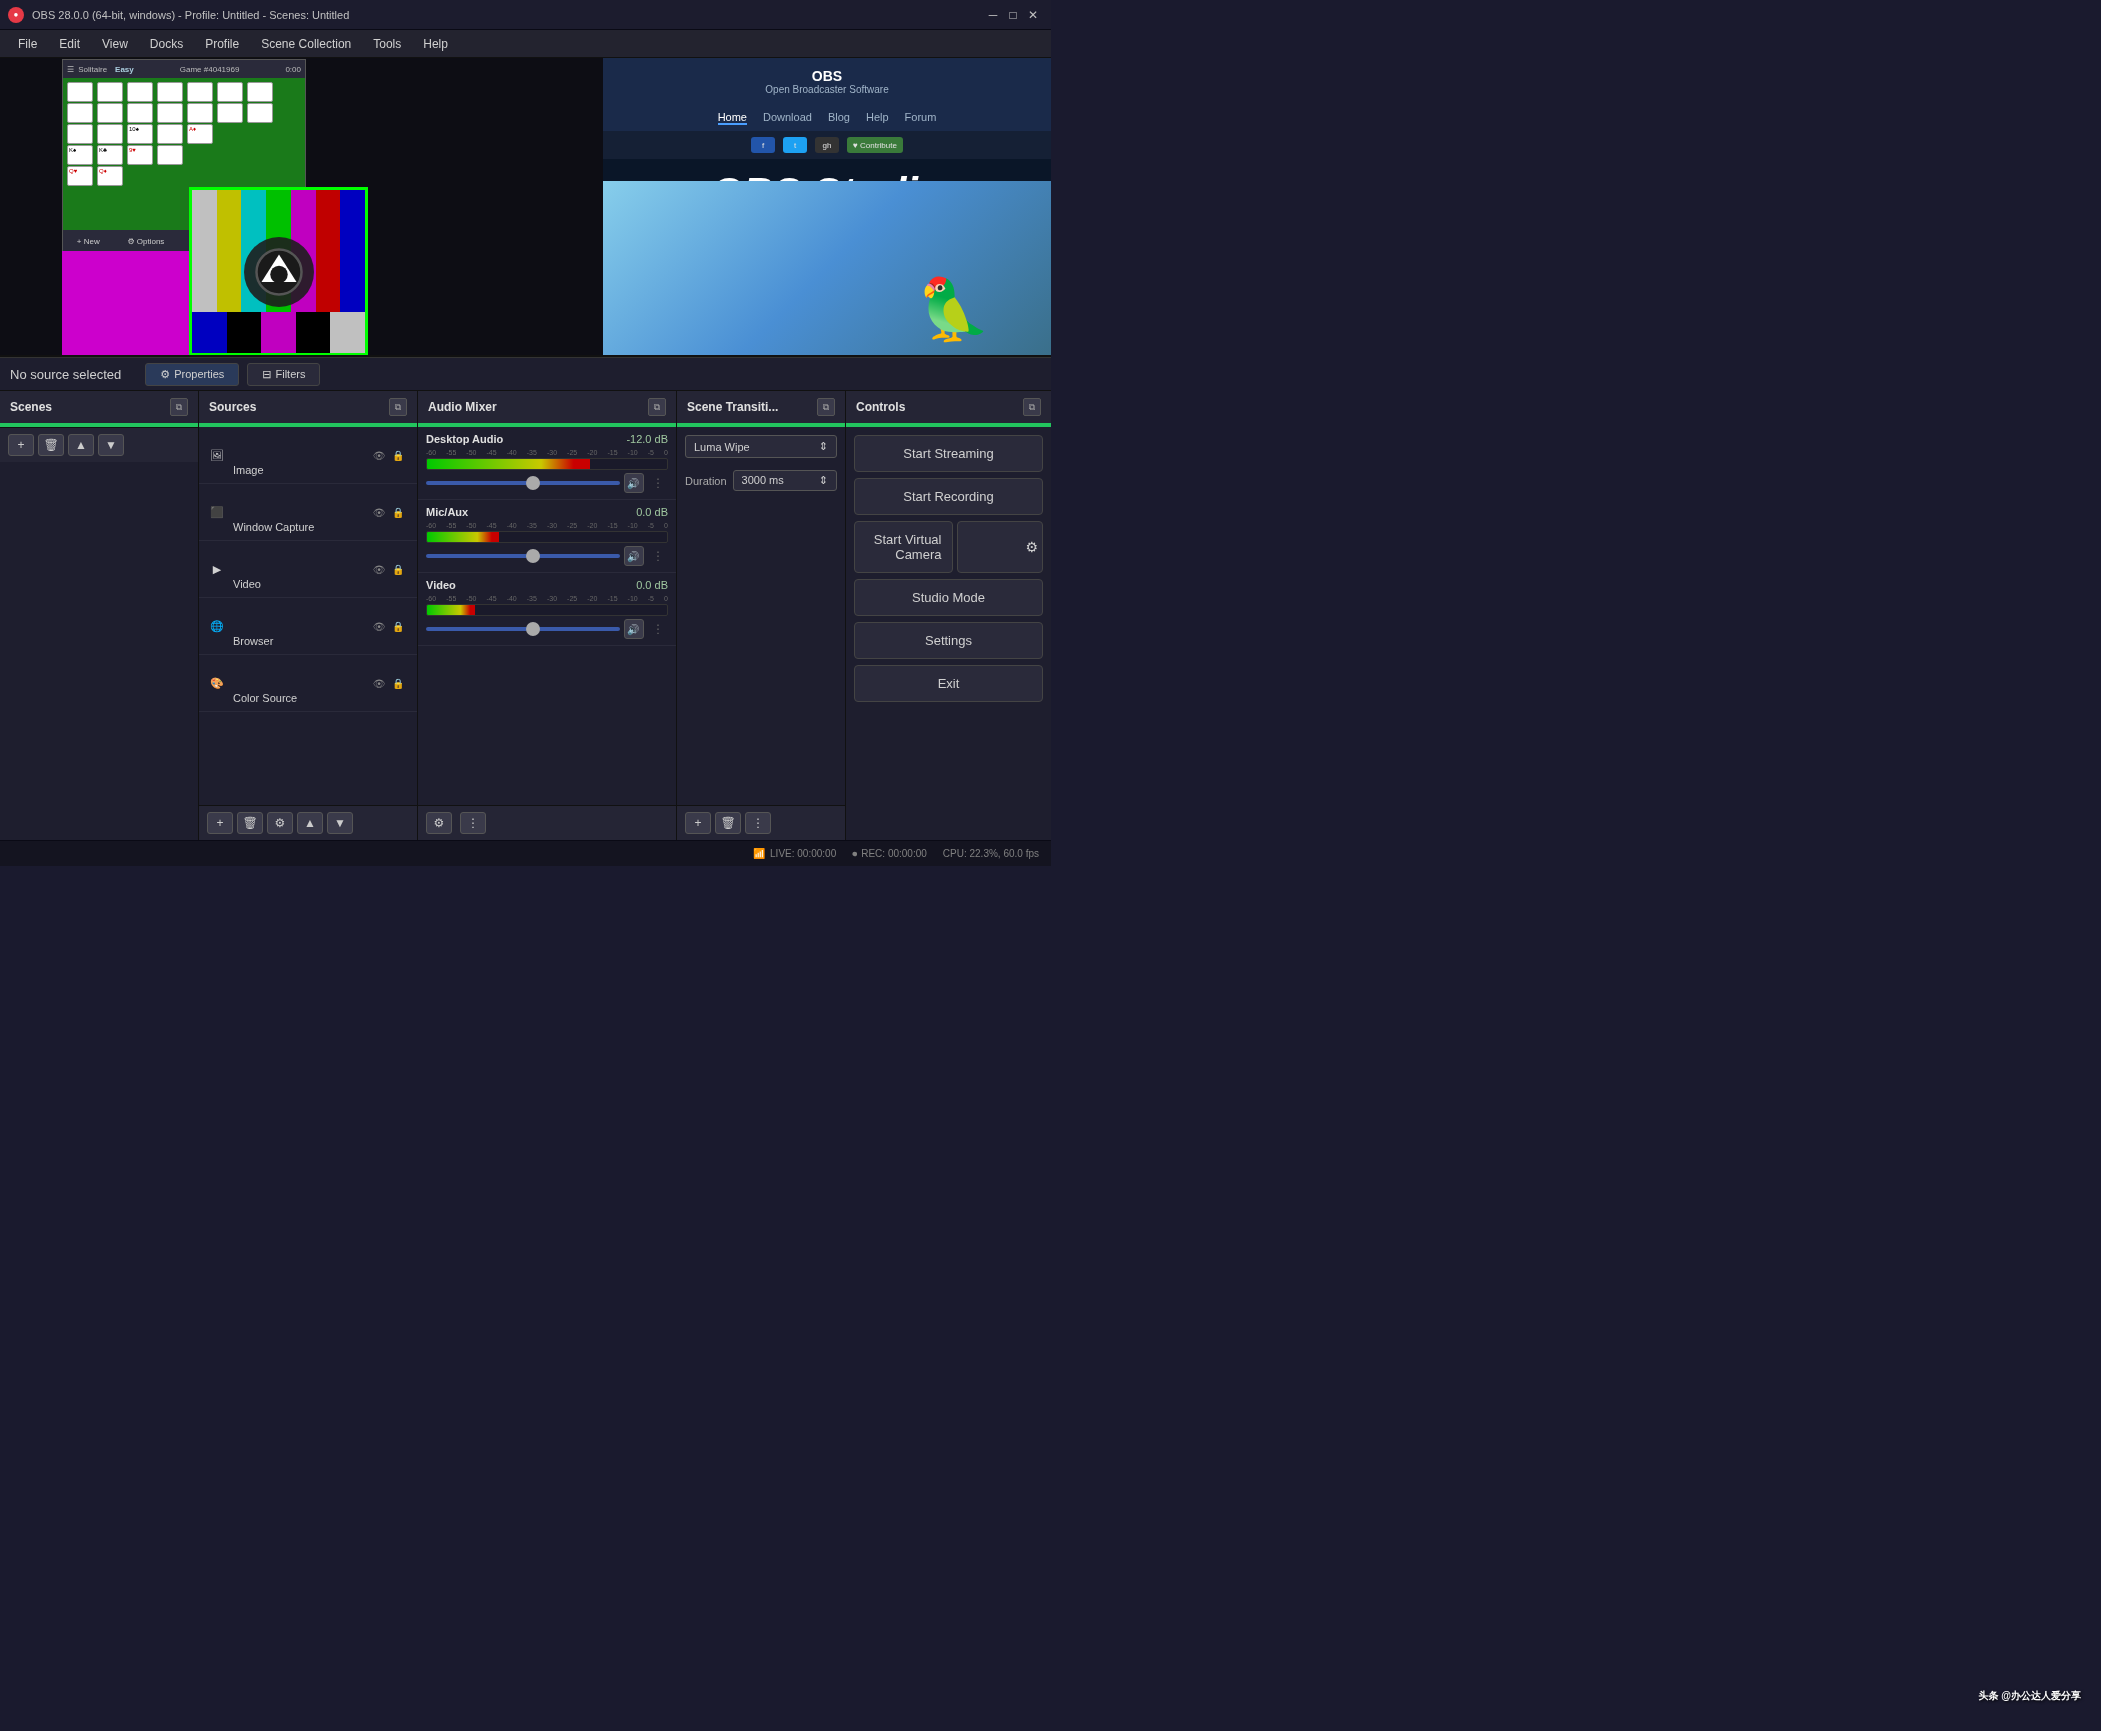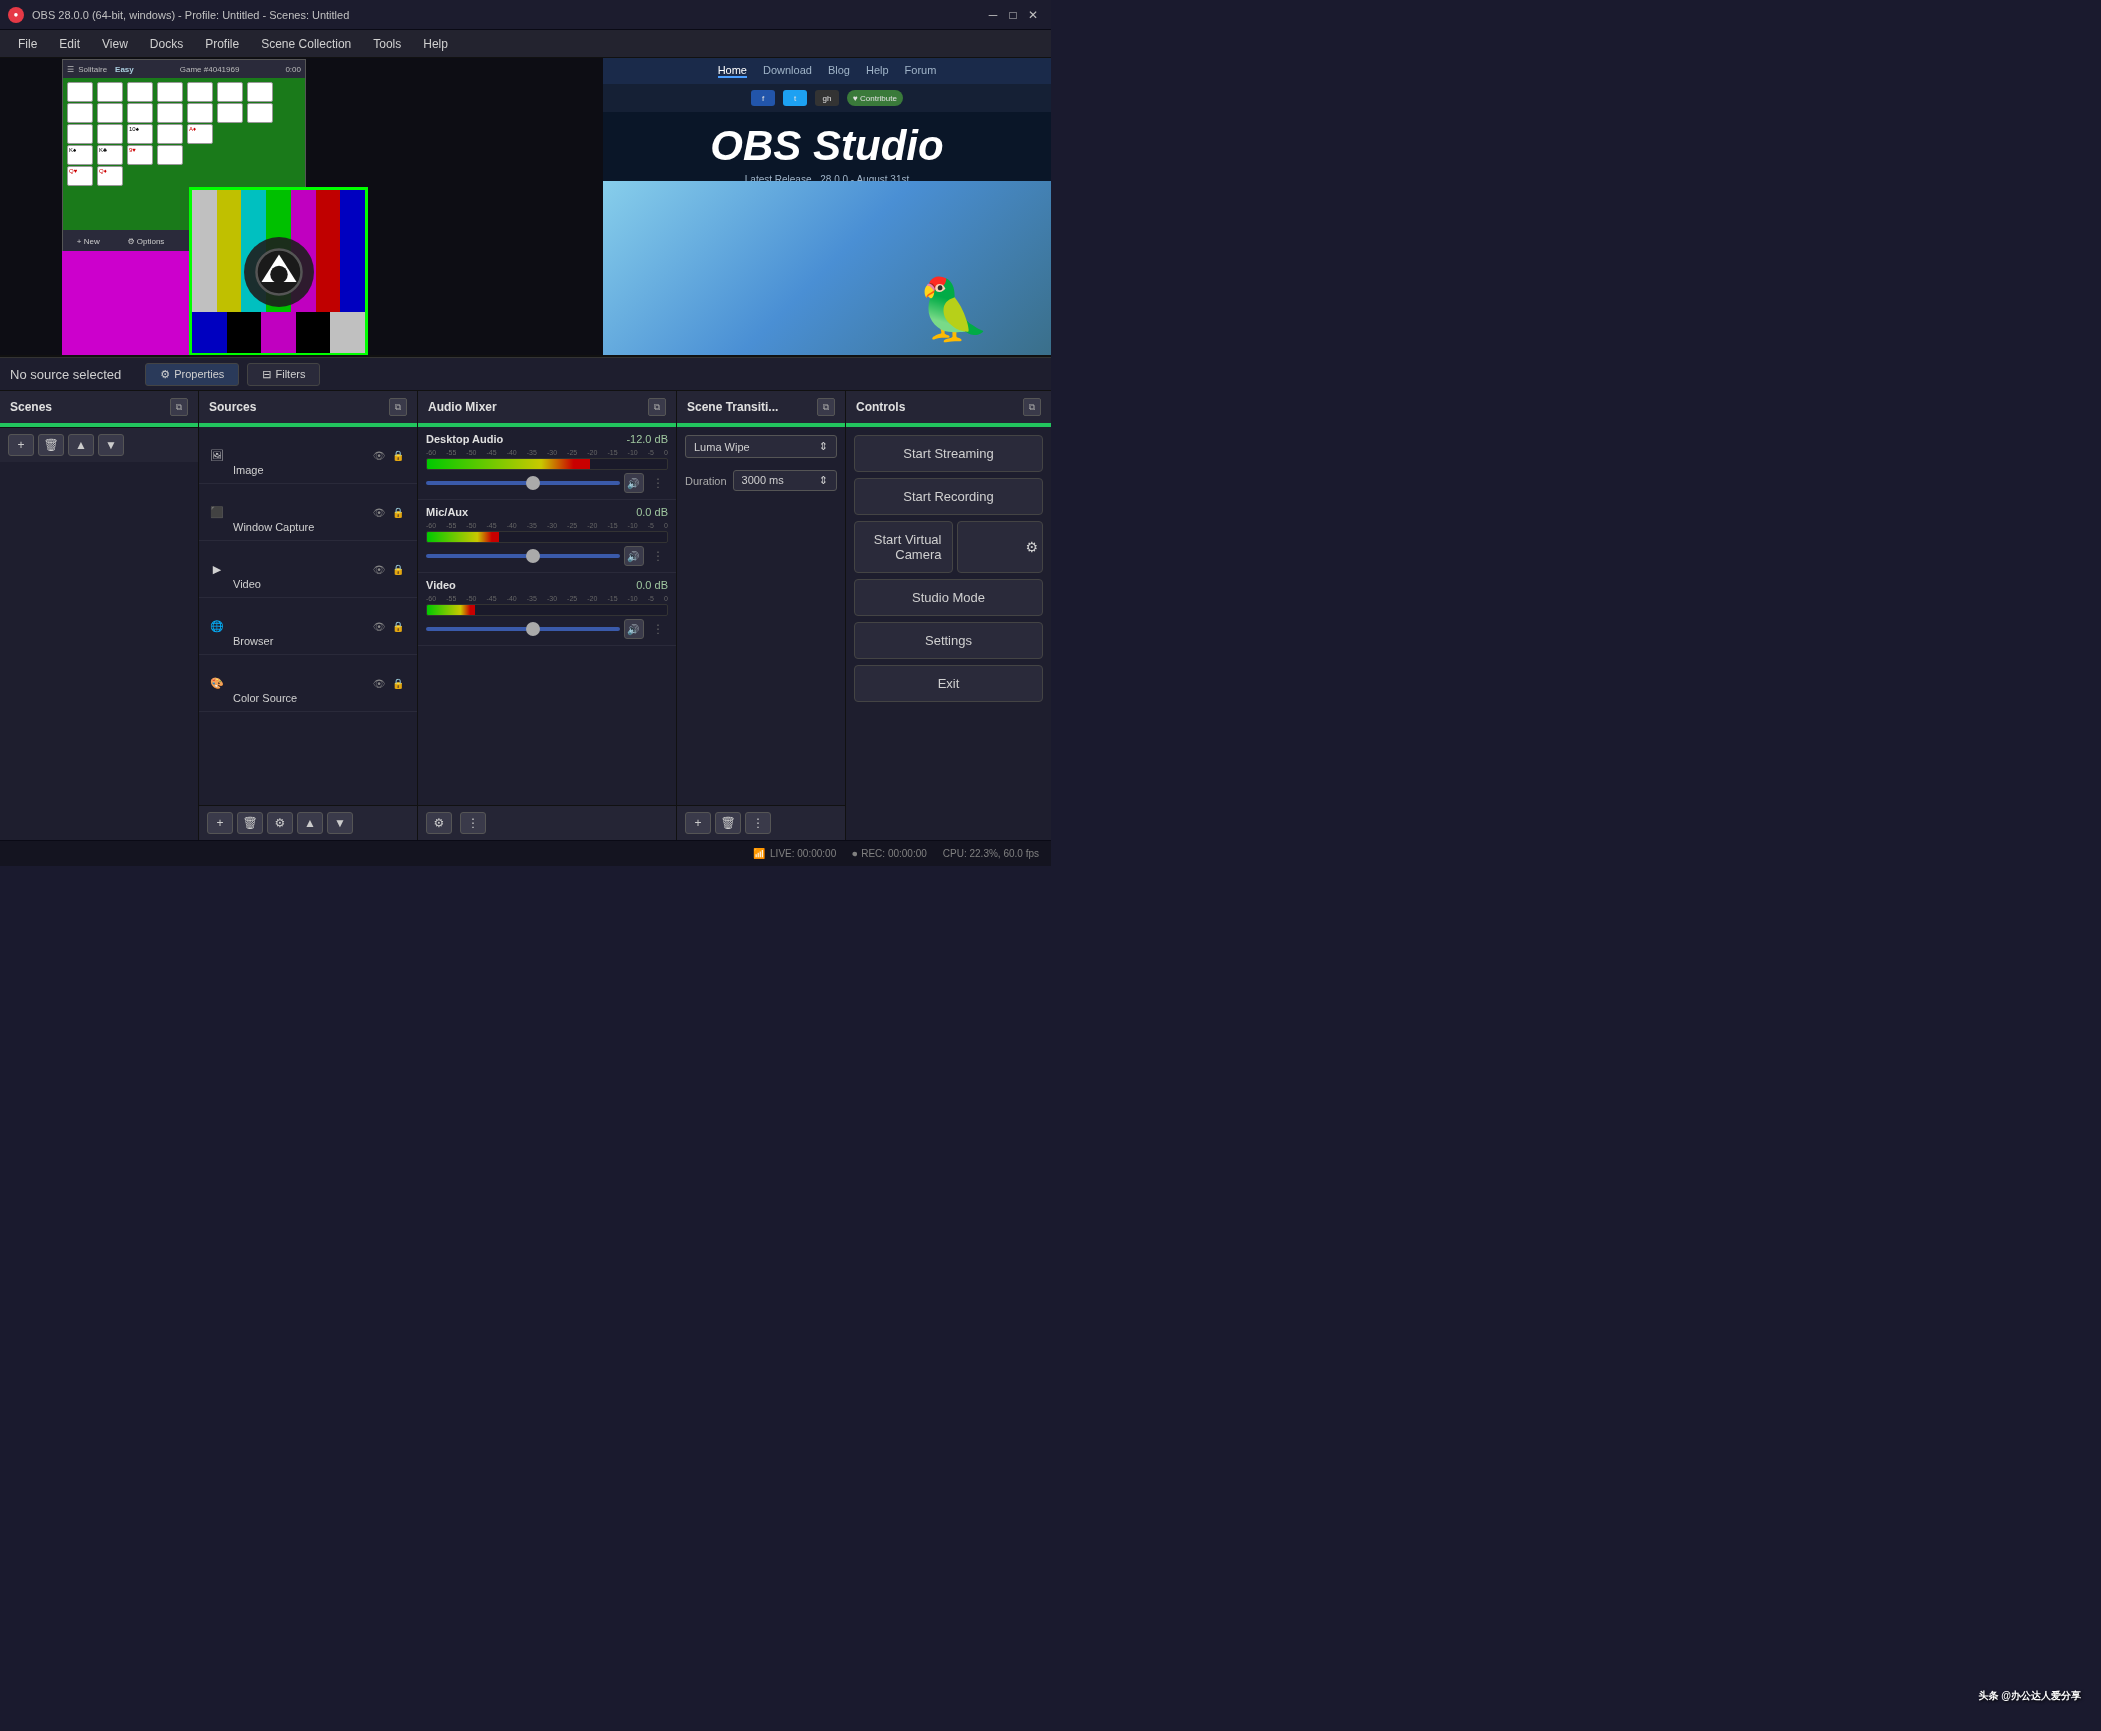--- a/index.html
+++ b/index.html
@@ -667,33 +667,37 @@
     <div class="obs-logo-overlay">
       <svg viewBox="0 0 40 40" width="50" height="50">
         <circle cx="20" cy="20" r="18" fill="#1a1a1a" stroke="#555" stroke-width="2"></circle>
         <path d="M20 6 L34 28 L6 28 Z" fill="white"></path>
         <circle cx="20" cy="22" r="7" fill="#1a1a1a"></circle>
       </svg>
     </div>
   </div>
 
   <div id="obs-website">
+    <div id="obs-web-header">
+      <div style="font-weight:bold; color:white; font-size:14px;">OBS</div>
+      <div style="font-size:10px; color:#a0b4c8;">Open Broadcaster Software</div>
+    </div>
     <div id="obs-web-nav">
 
     <span class="active">Home</span>
         <span>Download</span>
         <span>Blog</span>
         <span>Help</span>
         <span>Forum</span>
       </div>
     <div id="obs-web-social">
       <div class="social-btn" style="background:#2255aa;">f</div>
       <div class="social-btn" style="background:#1da1f2;">t</div>
       <div class="social-btn" style="background:#333;">gh</div>
-      <div class="social-btn" style="background:#3a7a3a; padding: 0 6px; width:auto;border-radius:8px;">♥ Contribute</div>
+      <div class="social-btn" style="background:#3a7a3a; padding: 0 6px; width:auto;">♥ Contribute</div>
     </div>
     <div class="obs-title-big">OBS Studio</div>
     <div class="obs-subtitle">
       <span>Latest Release</span>
       <span style="margin-left:6px;">28.0.0 - August 31st</span>
     </div>
     <div class="obs-dl-btns">
       <div class="obs-dl-btn btn-macos">macOS</div>
       <div class="obs-dl-btn btn-linux">Linux</div>
     </div>

